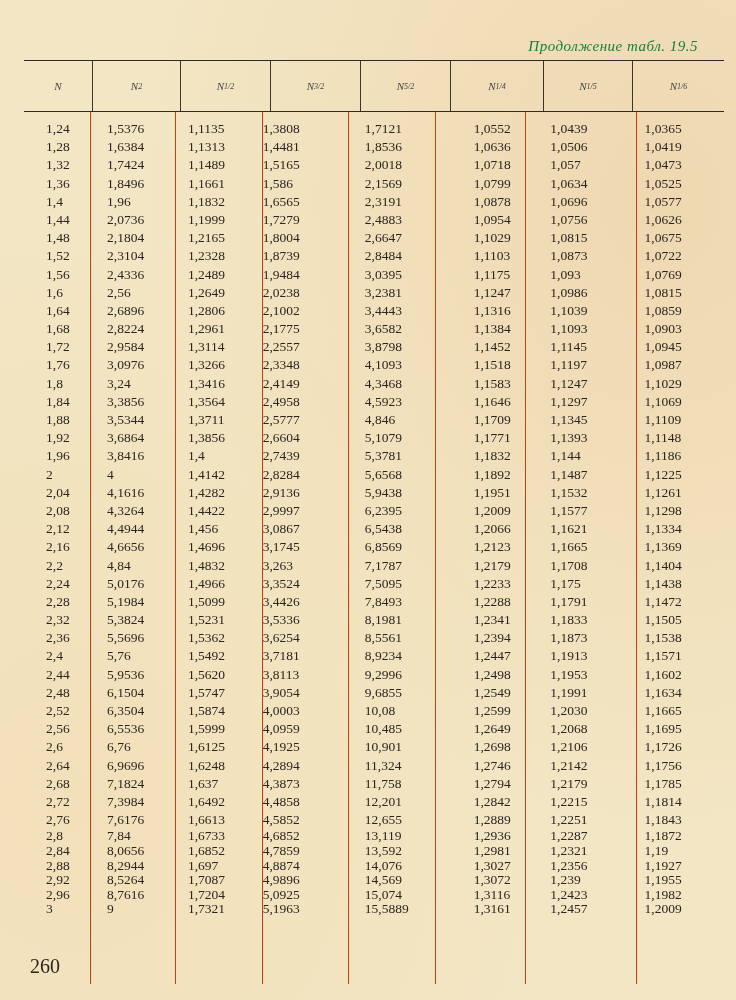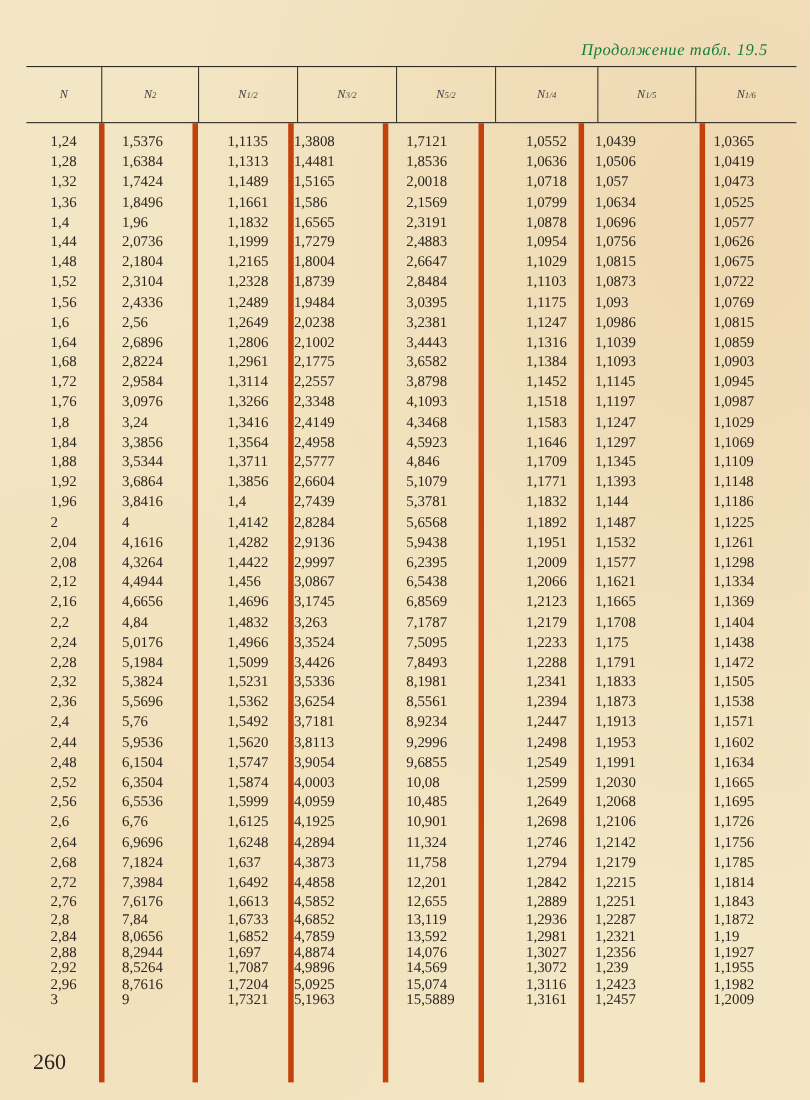--- a/index.html
+++ b/index.html
@@ -25,21 +25,21 @@
     .row { display: flex; }
     .cell { position: relative; box-sizing: border-box; }
     .cell + .cell { border-left: 1px solid #3a352f; }
     .header .cell {
       height: 50px; display: flex; align-items: center; justify-content: center;
       font-family: "Liberation Serif", serif; font-style: italic; font-size: 11px; color: #444;
     }
     .header sup { font-size: 8px; }
     .body { display: flex; height: 872px; }
     .col { box-sizing: border-box; padding-top: 8px; }
-    .col + .col { border-left: 5px solid #c2410c; }
+    .col + .col { border-left: 1px solid #c2410c; }
     .val {
       height: 18.2px; line-height: 18.2px; font-size: 13.5px;
       font-family: "Liberation Serif", serif; white-space: nowrap;
     }
     .val.tight { height: 14.6px; line-height: 14.6px; }
     .page-num {
       position: absolute; left: 30px; top: 955px;
       font-family: "Liberation Serif", serif; font-size: 20px;
     }
   </style>
@@ -173,21 +173,21 @@
         <div class="val">7,1824</div>
         <div class="val">7,3984</div>
         <div class="val">7,6176</div>
         <div class="val tight">7,84</div>
         <div class="val tight">8,0656</div>
         <div class="val tight">8,2944</div>
         <div class="val tight">8,5264</div>
         <div class="val tight">8,7616</div>
         <div class="val tight">9</div>
       </div>
-      <div class="col" style="width: 90px; padding-left: 27px;">
+      <div class="col" style="width: 90px; padding-left: 12px;">
         <div class="val">1,1135</div>
         <div class="val">1,1313</div>
         <div class="val">1,1489</div>
         <div class="val">1,1661</div>
         <div class="val">1,1832</div>
         <div class="val">1,1999</div>
         <div class="val">1,2165</div>
         <div class="val">1,2328</div>
         <div class="val">1,2489</div>
         <div class="val">1,2649</div>
@@ -361,21 +361,21 @@
         <div class="val">1,2794</div>
         <div class="val">1,2842</div>
         <div class="val">1,2889</div>
         <div class="val tight">1,2936</div>
         <div class="val tight">1,2981</div>
         <div class="val tight">1,3027</div>
         <div class="val tight">1,3072</div>
         <div class="val tight">1,3116</div>
         <div class="val tight">1,3161</div>
       </div>
-      <div class="col" style="width: 89px; padding-left: 10px;">
+      <div class="col" style="width: 89px; padding-left: 24px;">
         <div class="val">1,0439</div>
         <div class="val">1,0506</div>
         <div class="val">1,057</div>
         <div class="val">1,0634</div>
         <div class="val">1,0696</div>
         <div class="val">1,0756</div>
         <div class="val">1,0815</div>
         <div class="val">1,0873</div>
         <div class="val">1,093</div>
         <div class="val">1,0986</div>

